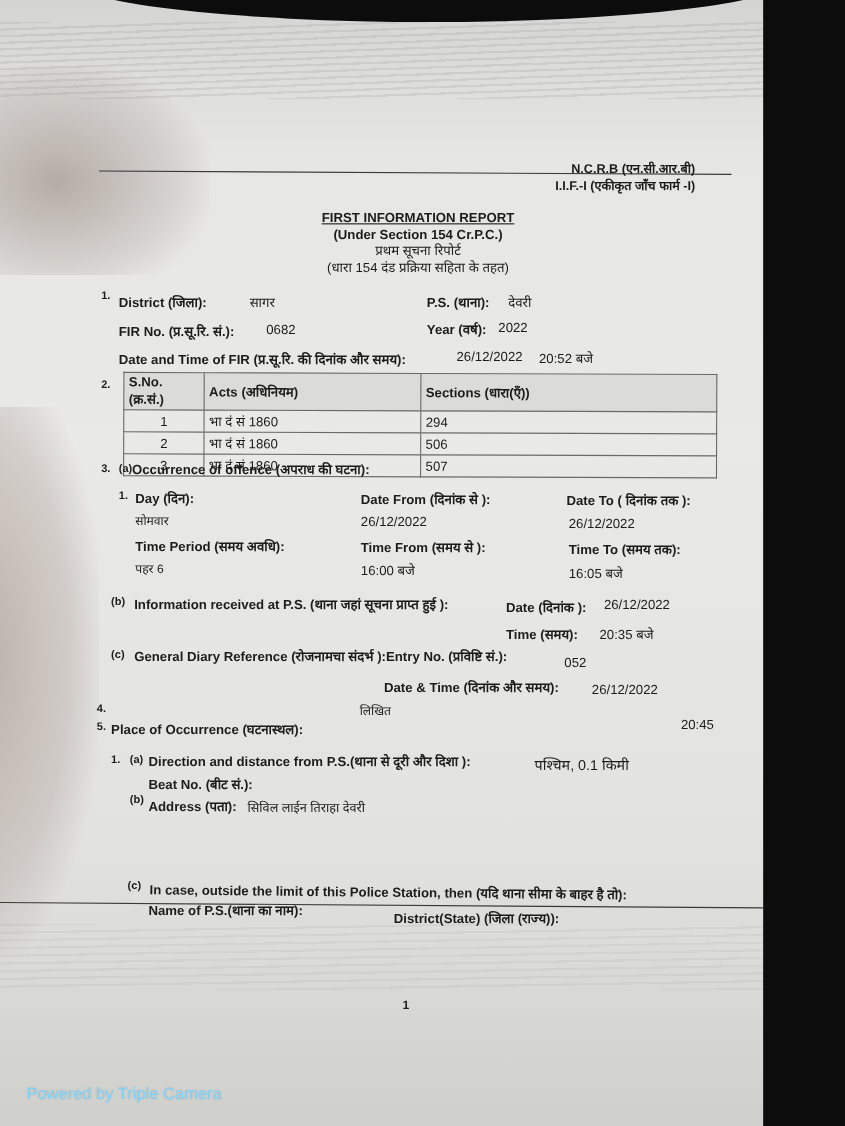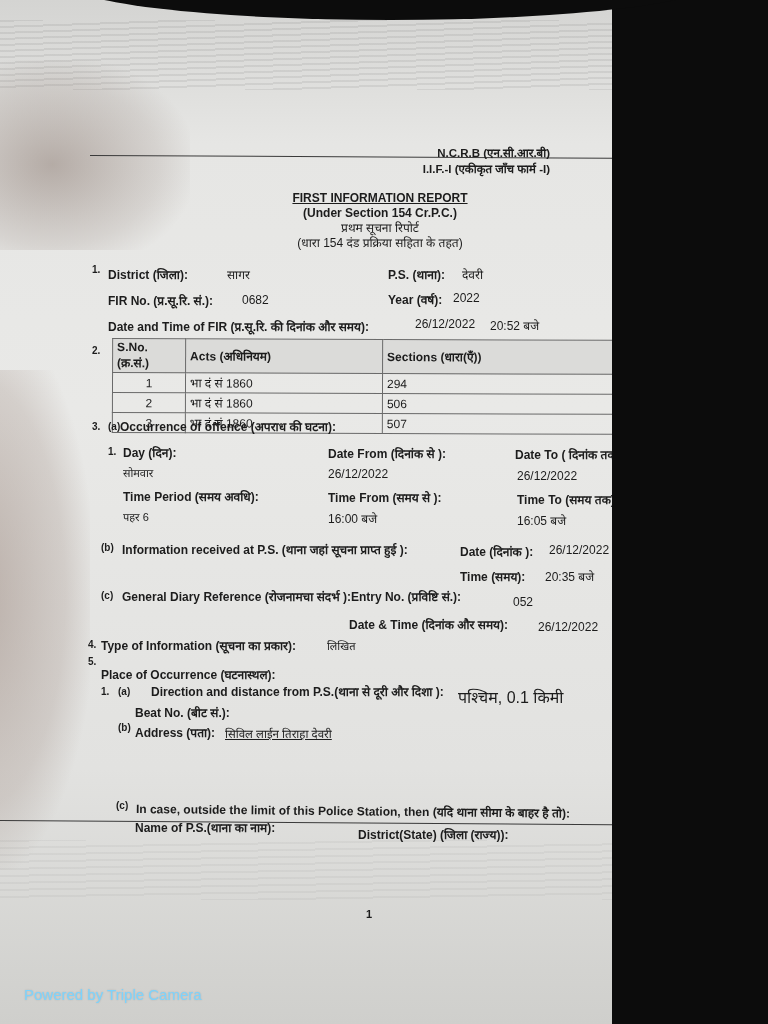--- a/index.html
+++ b/index.html
@@ -2,21 +2,21 @@
 <html><head>
 <meta charset="utf-8">
 <style>
   html, body { margin: 0; padding: 0; }
   body {
     width: 768px; height: 1024px; overflow: hidden; position: relative;
     background: #0c0c0c;
     font-family: "Liberation Sans", "DejaVu Sans", sans-serif;
   }
   .paper {
-    position: absolute; left: 0; top: 0; width: 612px; height: 1024px;
+    position: absolute; left: 0; top: 0; width: 694px; height: 1024px;
     background: linear-gradient(180deg, #d4d4d2 0%, #e6e6e4 14%, #e9e9e7 40%, #e2e2e0 75%, #cfcfcc 100%);
     clip-path: polygon(0 0, 100% 0, 100% 100%, 0 100%);
   }
   .top-dark {
     position: absolute; left: 60px; top: -40px; width: 660px; height: 60px;
     background: #0c0c0c; border-radius: 0 0 50% 50% / 0 0 40px 40px;
   }
   .crease-top {
     position: absolute; left: 0; top: 20px; width: 724px; height: 70px;
     background: repeating-linear-gradient(178deg, rgba(60,60,60,0.10) 0 2px, rgba(0,0,0,0) 2px 6px);
@@ -150,34 +150,33 @@
   <span class="t" style="left:545px; top:568px;text-align:right;">20:35 बजे</span>
 
   <span class="t num b" style="left:101px; top:590px;">(c)</span>
   <span class="t b" style="left:122px; top:588px;">General Diary Reference (रोजनामचा संदर्भ ):Entry No. (प्रविष्टि सं.):</span>
   <span class="t" style="left:513px; top:595px;">052</span>
   <span class="t b" style="left:349px; top:616px;">Date &amp; Time (दिनांक और समय):</span>
   <span class="t" style="left:538px; top:620px;">26/12/2022</span>
   <span class="t" style="left:619px; top:620px;margin-top:32px;">20:45</span>
 
   <span class="t num b" style="left:88px; top:639px;">4.</span>
-  <span class="t b" style="left:101px; top:637px;">Type of Information (सूचना का प्रकार):</span>
   <span class="t" style="left:327px; top:638px; font-size:11px;">लिखित</span>
 
   <span class="t num b" style="left:88px; top:656px;">5.</span>
-  <span class="t b" style="left:101px; top:654px;margin-top:12px;">Place of Occurrence (घटनास्थल):</span>
+  <span class="t b" style="left:101px; top:654px;">Place of Occurrence (घटनास्थल):</span>
 
   <span class="t num b" style="left:101px; top:686px;">1.</span>
   <span class="t num b" style="left:118px; top:686px;">(a)</span>
-  <span class="t b" style="left:135px; top:683px;margin-left:16px;">Direction and distance from P.S.(थाना से दूरी और दिशा ):</span>
-  <span class="t" style="left:458px; top:686px; font-size:16px;">पश्चिम,  0.1  किमी</span>
+  <span class="t b" style="left:135px; top:683px;">Direction and distance from P.S.(थाना से दूरी और दिशा ):</span>
+  <span class="t" style="left:486px; top:686px; font-size:13px;">पश्चिम,  0.1  किमी</span>
   <span class="t b" style="left:135px; top:704px;">Beat No. (बीट सं.):</span>
   <span class="t num b" style="left:118px; top:722px;">(b)</span>
   <span class="t b" style="left:135px; top:724px;">Address (पता):</span>
-  <span class="t" style="left:225px; top:726px; font-size:11.5px;text-decoration:underline;">सिविल लाईन तिराहा देवरी</span>
+  <span class="t" style="left:225px; top:726px; font-size:11.5px;">सिविल लाईन तिराहा देवरी</span>
 
   <span class="t num b" style="left:116px; top:800px;">(c)</span>
   <span class="t b" style="left:136px; top:800px; transform:rotate(0.6deg); transform-origin:left;">In case, outside the limit of this Police Station, then (यदि थाना सीमा के बाहर है तो):</span>
   <div class="hline" style="left:0px; top:820px; width:716px; transform:rotate(0.4deg);"></div>
   <span class="t b" style="left:135px; top:819px;">Name of P.S.(थाना का नाम):</span>
   <span class="t b" style="left:358px; top:826px;">District(State) (जिला (राज्य)):</span>
 
   <span class="t b" style="left:366px; top:908px; font-size:11px;">1</span>
 </div>
 

